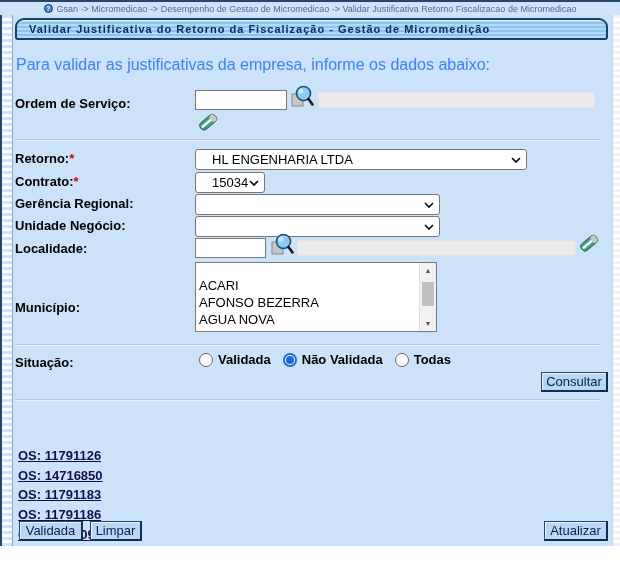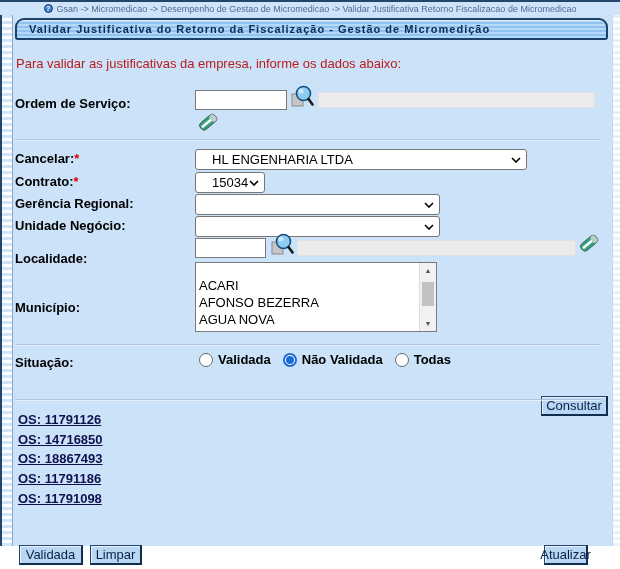--- a/index.html
+++ b/index.html
@@ -24,21 +24,21 @@
 
   .panel { position:absolute; left:13px; top:15px; width:599px; height:531px; background:#cbe2f8; }
 
   .titlebar { position:absolute; left:15px; top:18px; width:593px; height:22px;
     border:2px solid #1d4066; border-radius:9px 9px 3px 3px;
     background:repeating-linear-gradient(180deg,#b5d9f8 0 2px,#8fc2ef 2px 4px);
     box-shadow: inset 0 1px 0 rgba(255,255,255,.55);
     display:flex; align-items:center; padding-left:12px; }
   .titlebar span { font-size:11px; font-weight:bold; letter-spacing:1px; color:#0c2d52; white-space:nowrap; }
 
-  .instruction { position:absolute; left:16px; top:56px; font-size:13px; color:#b91c1c;text-align:center; }
+  .instruction { position:absolute; left:16px; top:56px; font-size:16px; color:#3b82f6;text-align:center; }
 
   .lbl { position:absolute; left:15px; font-size:13px; font-weight:bold; color:#000; white-space:nowrap; }
   .req { color:#dd0000; font-weight:bold; }
 
   .txt { position:absolute; height:20px; background:#fff; border:1px solid #7a7a7a; font-size:13px;
     padding:0 3px; font-family:"Liberation Sans",sans-serif; }
   .ro { position:absolute; height:16px; background:#ebebeb; border:1px solid #e2e2e2; }
 
   .sel { position:absolute; height:21px; background:#fff; border:1px solid #767676; border-radius:3px;
     display:flex; align-items:center; justify-content:space-between; padding:0 5px 0 16px;
@@ -70,24 +70,24 @@
     display:inline-block; margin-right:5px; cursor:pointer; flex:0 0 auto; }
   .radio.checked { border:2px solid #1b6ad6; position:relative; }
   .radio.checked::after { content:""; position:absolute; inset:1px; border-radius:50%; background:#1b6ad6; }
   .rlabel { font-size:13px; font-weight:bold; color:#000; margin-right:12px; white-space:nowrap; }
 
   
   .btn { position:absolute; height:20px; background:#b9d7f3; border:1px solid #26456e;
     border-right:2px solid #142c4f; border-bottom:2px solid #142c4f;
     box-shadow: inset 1px 1px 0 #e9f4ff;
     color:#07214a; font-size:13px; font-family:"Liberation Sans",sans-serif;
-    display:flex; align-items:center; justify-content:center; cursor:pointer; white-space:nowrap;margin-top:24px; }
+    display:flex; align-items:center; justify-content:center; cursor:pointer; white-space:nowrap; }
 
   .oslink { position:absolute; left:18px; font-size:13px; font-weight:bold; color:#101050;
-    text-decoration:underline; cursor:pointer; white-space:nowrap; }
+    text-decoration:underline; cursor:pointer; white-space:nowrap;margin-top:36px; }
 
   .footer { position:absolute; left:0; top:552px; width:620px; height:17px; background:#2c3f52;
     display:flex; align-items:center; justify-content:flex-end; padding-right:5px; }
   .footer span { color:#fff; font-size:11px; font-weight:bold; letter-spacing:.5px; white-space:nowrap; }
 </style>
 </head>
 <body>
 
 <div class="screen">
 
@@ -129,21 +129,21 @@
         <rect x="1.5" y="7" width="19" height="8.5" rx="3.5" fill="#2fa37c" stroke="#4a4a4a" stroke-width="0.8"></rect>
         <rect x="3" y="9.8" width="16" height="2.6" fill="#ffffff"></rect>
         <rect x="14.5" y="7.4" width="5.6" height="7.7" rx="2.6" fill="#b9cfc8"></rect>
       </g>
     </svg>
   </span>
 
   <div class="hr" style="top:139px;"></div>
 
   <div class="lbl" style="top:151px;">
-    <span>Cancelar:</span><span class="req">*</span>
+    <span>Retorno:</span><span class="req">*</span>
   </div>
   <div class="sel" style="left:195px; top:149px; width:332px;">
     <span class="selval">HL ENGENHARIA LTDA</span>
     <span class="chev">
       <svg width="10" height="6" viewBox="0 0 10 6">
           <path d="M1 1 L5 5 L9 1" stroke="#000" stroke-width="1.6" fill="none"></path>
         </svg>
     </span>
   </div>
 
@@ -176,21 +176,21 @@
   </div>
   <div class="sel" style="left:195px; top:216px; width:245px;">
     <span class="selval"></span>
     <span class="chev">
       <svg width="10" height="6" viewBox="0 0 10 6">
           <path d="M1 1 L5 5 L9 1" stroke="#000" stroke-width="1.6" fill="none"></path>
         </svg>
     </span>
   </div>
 
-  <div class="lbl" style="top:251px;">
+  <div class="lbl" style="top:241px;">
     <span>Localidade:</span>
   </div>
   <input class="txt" style="left: 195px; top: 238px; width: 71px;" value="">
   <span class="iconbtn" style="left:269px; top:232px;">
     <svg width="25" height="25" viewBox="0 0 25 25">
       <rect x="3" y="10" width="11" height="12" fill="#c6c6c6" stroke="#8a8a8a" stroke-width="1"></rect>
       <circle cx="14.5" cy="9.5" r="7" fill="#8ecdf2" stroke="#17527d" stroke-width="1.6"></circle>
       <circle cx="12" cy="7" r="2.6" fill="#c9e9fb"></circle>
       <line x1="19.5" y1="15" x2="23.5" y2="20.5" stroke="#1b1b1b" stroke-width="2.6" stroke-linecap="round"></line>
     </svg>
@@ -238,22 +238,22 @@
     <span class="radio"></span>
     <span class="rlabel">Todas</span>
   </div>
 
   <button class="btn" style="left:541px; top:372px; width:67px;">Consultar</button>
 
   <div class="hr" style="top:399px;"></div>
 
   <a class="oslink" style="top:412px;">OS: 11791126</a>
   <a class="oslink" style="top:432px;">OS: 14716850</a>
-  <a class="oslink" style="top:451px;">OS: 18867493</a>
+  <a class="oslink" style="top:451px;">OS: 11791183</a>
   <a class="oslink" style="top:471px;">OS: 11791186</a>
   <a class="oslink" style="top:491px;">OS: 11791098</a>
 
   <button class="btn" style="left:19px; top:521px; width:64px;">Validada</button>
   <button class="btn" style="left:90px; top:521px; width:52px;">Limpar</button>
-  <button class="btn" style="left:544px; top:521px; width:44px;">Atualizar</button>
+  <button class="btn" style="left:544px; top:521px; width:64px;">Atualizar</button>
 
 
 </div>
 
 </body></html>

